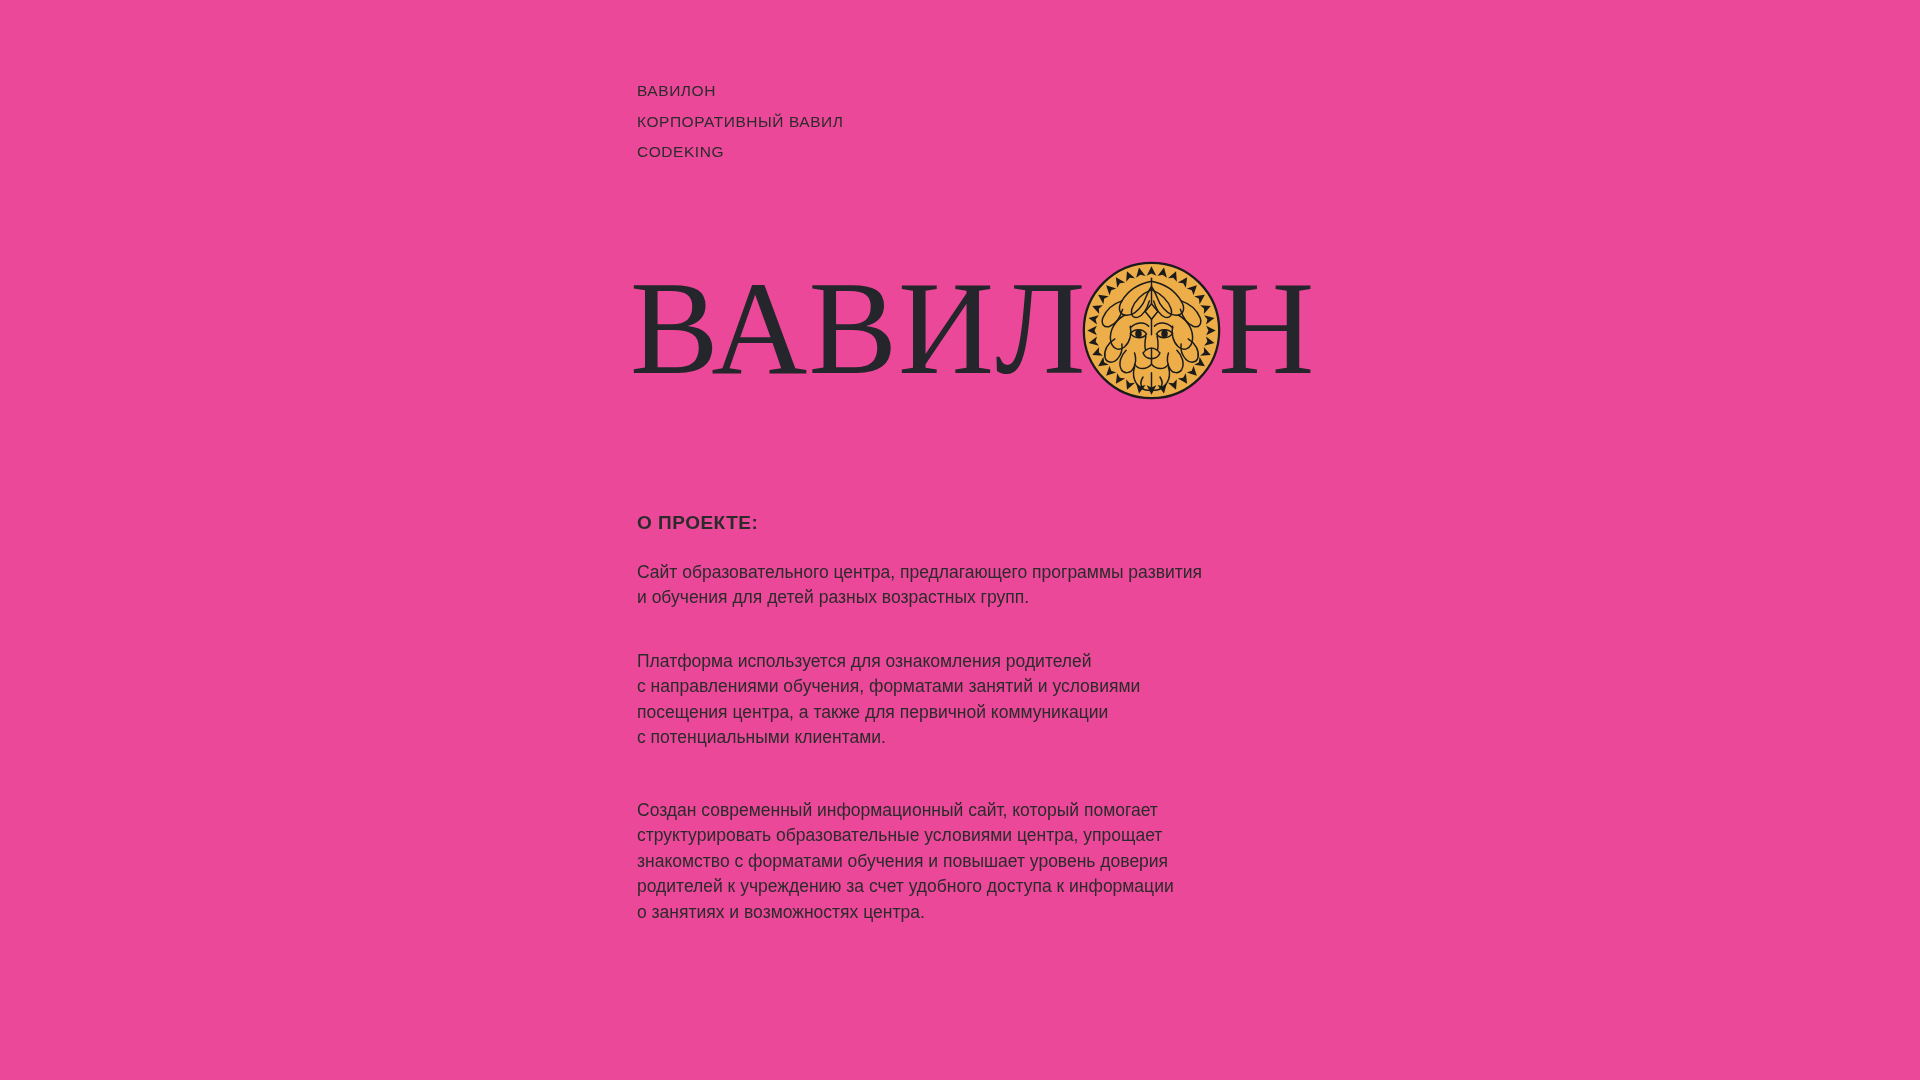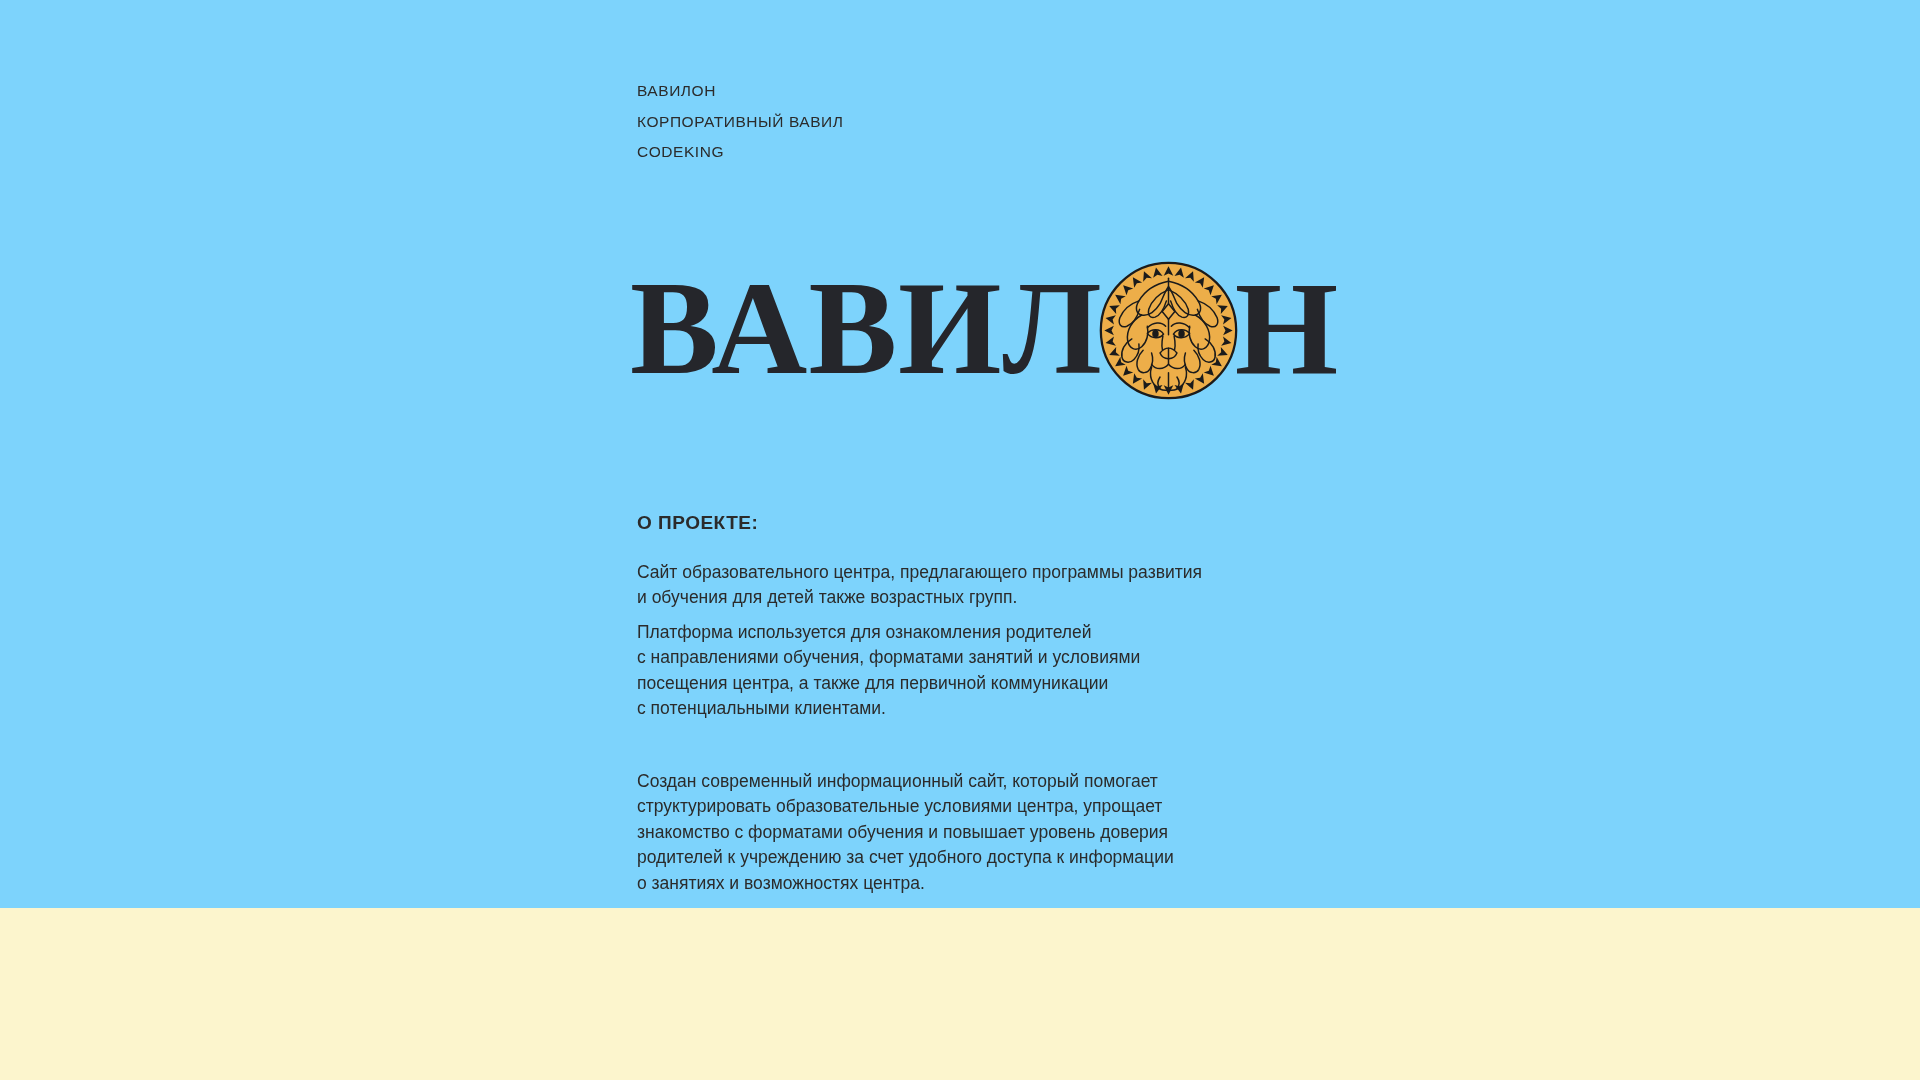--- a/index.html
+++ b/index.html
@@ -16,22 +16,22 @@
   body {
     background: #FCF5CD;
     font-family: "Liberation Sans", sans-serif;
     color: #2B2B2B;
     -webkit-font-smoothing: antialiased;
   }
 
   .page {
     position: relative;
     width: 1920px;
-    height: 908px;
-    background: #7dd3fc;
+    height: 1080px;
+    background: #ec4899;
   }
 
   
   .meta-header {
     position: absolute;
     left: 637px;
     top: 76px;
     line-height: 30.5px;
   }
 
@@ -54,21 +54,21 @@
     display: flex;
     align-items: center;
   }
 
   .logo-word {
     font-family: "Liberation Serif", "DejaVu Serif", serif;
     font-size: 133px;
     line-height: 1;
     color: #25262B;
     letter-spacing: 1px;
-    font-weight: 700;
+    font-weight: 400;
     display: flex;
     align-items: center;
   }
 
   .logo-seg {
     display: inline-block;
   }
 
   
   .medallion {
@@ -113,21 +113,21 @@
     font-family: "Liberation Sans", sans-serif;
     font-size: 17.5px;
     line-height: 25.5px;
     color: #2B2B2B;
     margin: 0;
     font-weight: 400;
     white-space: pre-line;
   }
 
   .section-para + .section-para {
-    margin-top: 9px;
+    margin-top: 38px;
   }
 </style>
 </head>
 <body>
 
 <div class="page">
 
   <div class="meta-header">
     <div class="meta-line">ВАВИЛОН</div>
     <div class="meta-line">КОРПОРАТИВНЫЙ ВАВИЛ</div>
@@ -236,21 +236,21 @@
 
       <span class="logo-seg">Н</span>
     </div>
   </div>
 
   <div class="sections">
 
     <section class="section">
       <h2 class="section-heading">О ПРОЕКТЕ:</h2>
       <p class="section-para">Сайт образовательного центра, предлагающего программы развития
-и обучения для детей также возрастных групп.</p>
+и обучения для детей разных возрастных групп.</p>
       <p class="section-para">Платформа используется для ознакомления родителей
 с направлениями обучения, форматами занятий и условиями
 посещения центра, а также для первичной коммуникации
 с потенциальными клиентами.</p>
     </section>
 
     <section class="section">
       <p class="section-para">Создан современный информационный сайт, который помогает
 структурировать образовательные условиями центра, упрощает
 знакомство с форматами обучения и повышает уровень доверия

